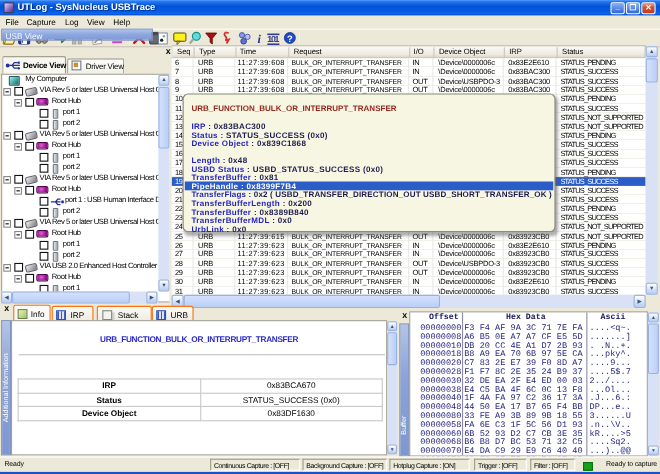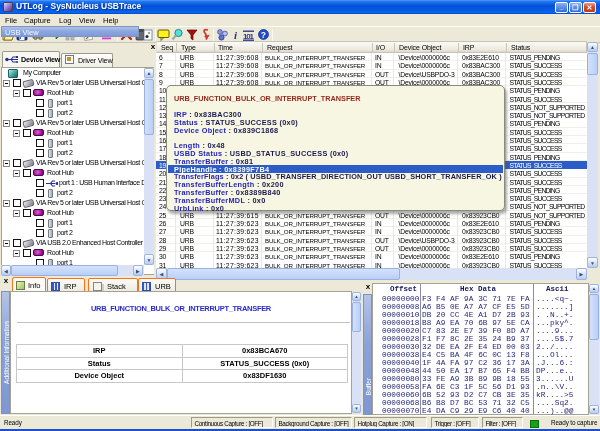--- a/index.html
+++ b/index.html
@@ -63,21 +63,21 @@
 #blpanel{position:absolute;left:10px;top:291px;width:342px;height:123px;background:#fff;border:1px solid #A5A294}
 #blstrip{position:absolute;left:1px;top:291px;width:9px;height:123px;background:linear-gradient(180deg,#B4C4E8 0%,#8BA3D8 40%,#7E97D2 100%);border:1px solid #8193BD}
 #blstrip span{position:absolute;left:-56.5px;top:57px;width:120px;font-size:6.5px;color:#fff;transform:rotate(-90deg);text-align:center;white-space:nowrap}
 .btab{position:absolute;top:278px;height:14px;font-size:7.5px;color:#000;border:1px solid #f97316;border-radius:2px 2px 0 0;background:linear-gradient(180deg,#FBFAF6,#EEECE2);white-space:nowrap}
 .btabi{position:absolute;width:9px;height:9px}
 #bltitle{position:absolute;left:11px;top:304px;width:340px;text-align:center;font-size:7.5px;font-weight:bold;color:#2B2BC8;letter-spacing:-0.3px}
 #blline{position:absolute;left:17px;top:322px;width:333px;height:1px;background:#C0C0C0}
 #ptable{position:absolute;left:16px;top:344px;width:332px;border-collapse:collapse;font-size:7.5px;font-family:"Liberation Sans",sans-serif;table-layout:fixed}
 #ptable td,#ptable th{border:1px solid #C8C8C8;height:12.5px;text-align:center;font-weight:bold;padding:0}
 #ptable th{background:#F2F1EC;font-size:7.5px}
-#ptable td.v{font-weight:bold}
+#ptable td.v{font-weight:normal}
 
 #brx{position:absolute;left:364px;top:283px;width:8px;height:9px;font-size:8px;line-height:8px;font-weight:bold;text-align:center}
 #brstrip{position:absolute;left:363px;top:294px;width:9px;height:121px;background:linear-gradient(180deg,#B4C4E8 0%,#8BA3D8 40%,#7E97D2 100%);border:1px solid #8193BD}
 #brstrip span{position:absolute;left:-19px;top:88px;width:46px;font-size:6.5px;color:#fff;transform:rotate(-90deg);text-align:center}
 #hexpanel{position:absolute;left:372px;top:283px;width:217px;height:132px;background:#fff;border:1px solid #A5A294}
 #hexhdr{position:absolute;left:372px;top:285px;width:217px;height:10px;font-family:"Liberation Mono",monospace;font-size:7.5px;font-weight:bold;color:#16165E}
 .hexrow{position:absolute;left:372px;height:8px;font-family:"Liberation Mono",monospace;font-size:7.8px;line-height:8px;color:#26267E;white-space:nowrap}
 .ho{position:absolute;left:10px}
 .hh{position:absolute;left:50px}
 .ha{position:absolute;left:164px}

